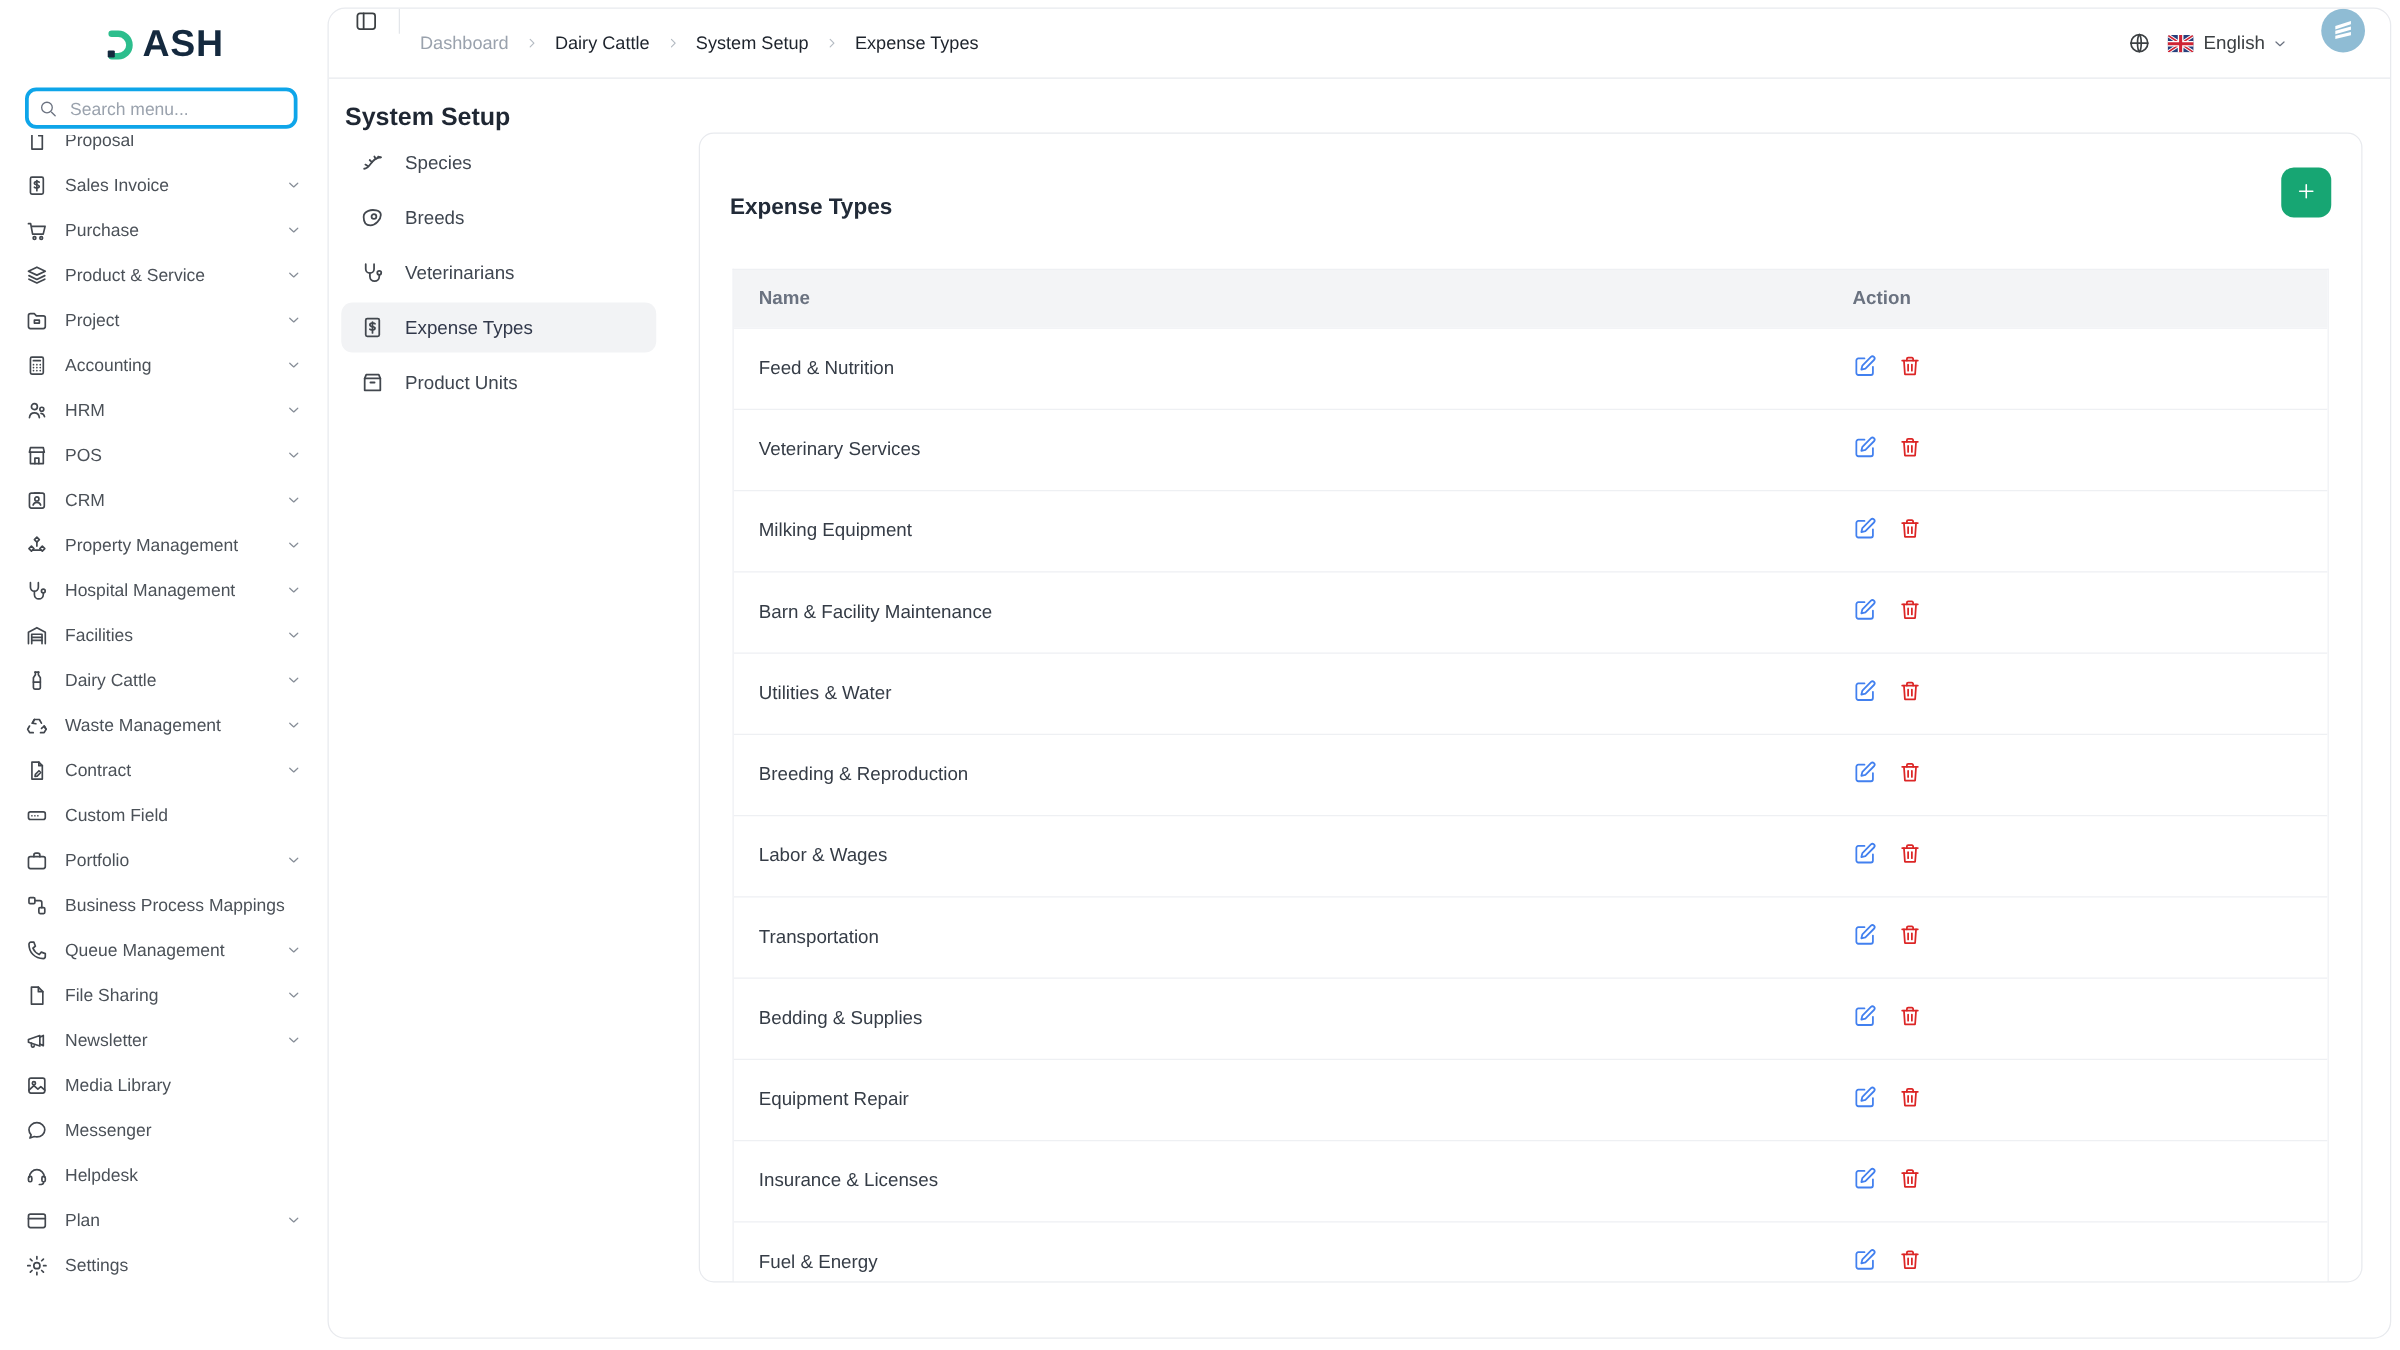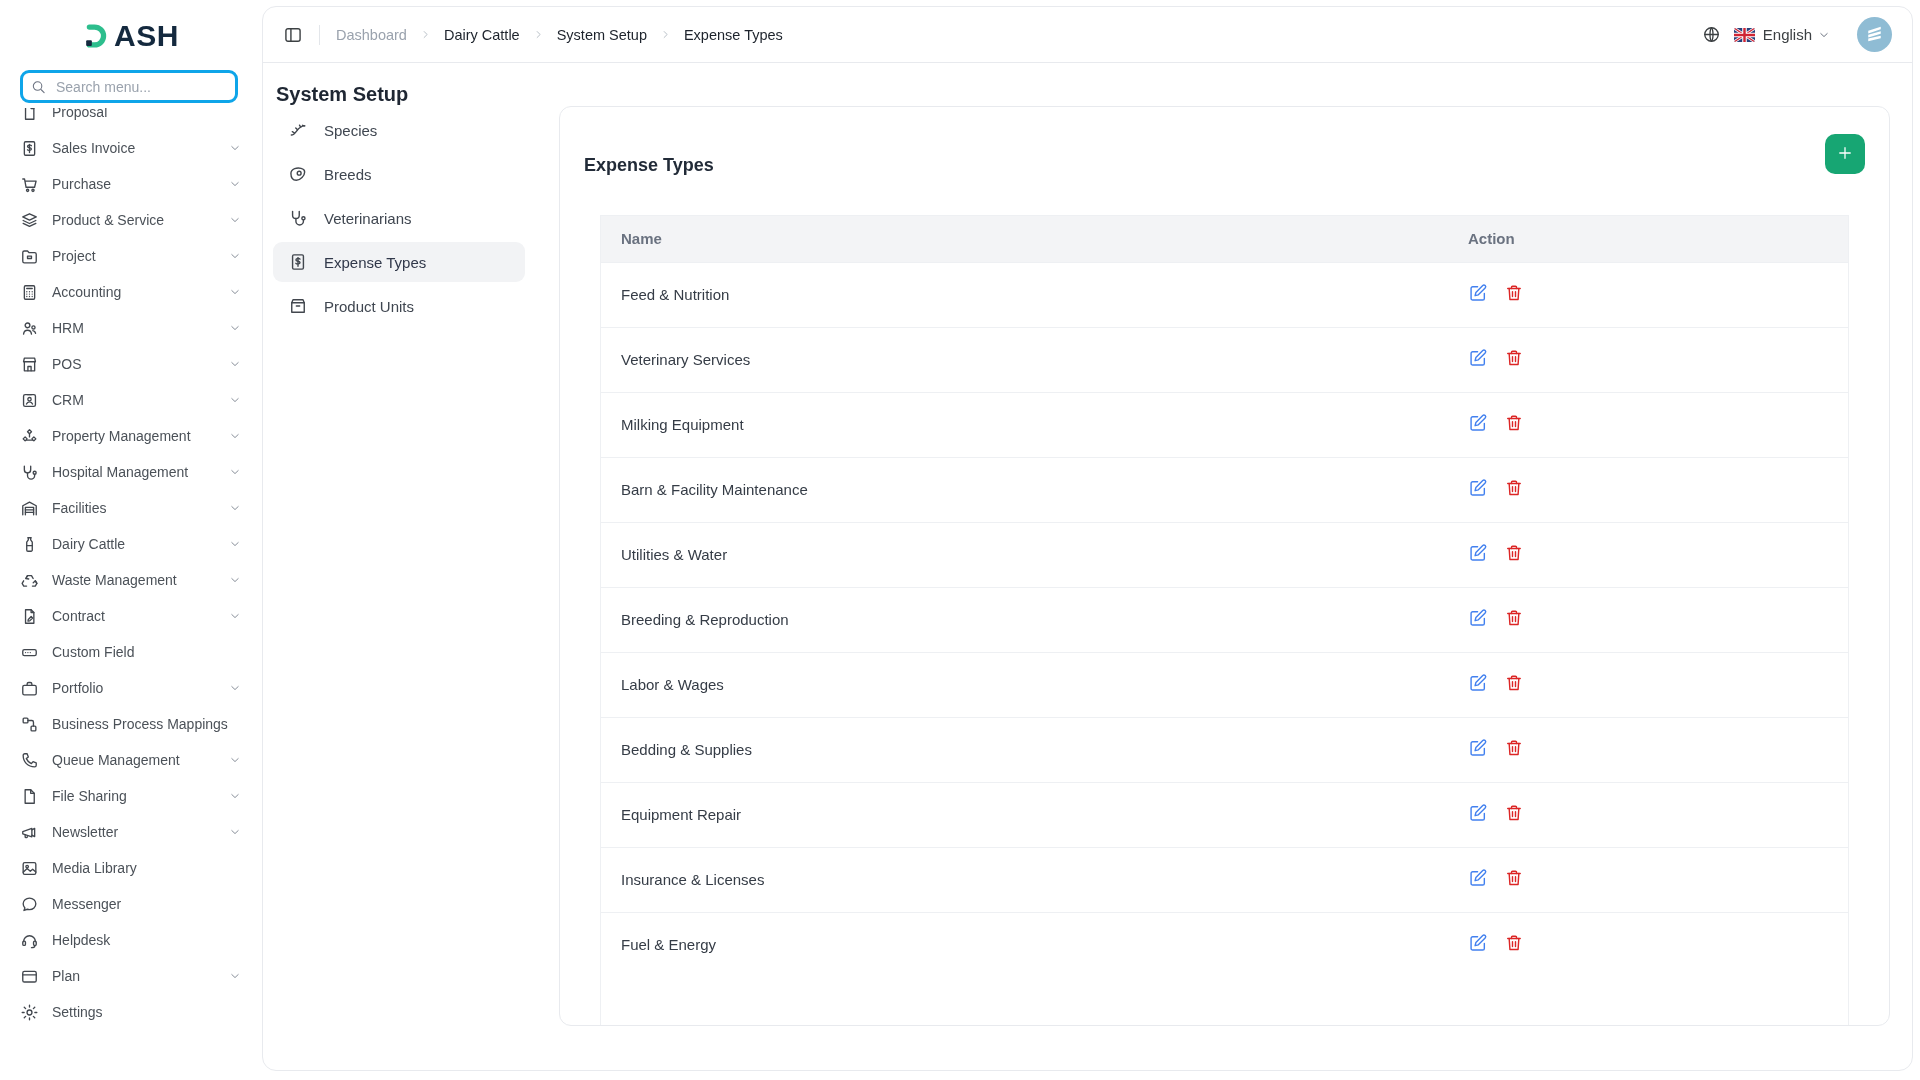--- a/index.html
+++ b/index.html
@@ -33,21 +33,21 @@
   .mi-icon{width:19px;height:19px;margin-right:13px;color:#42474e;flex:none}
   .mi-icon svg{width:100%;height:100%}
   .mi-label{flex:1;overflow:hidden;text-overflow:ellipsis}
   .mi-chev{width:14px;height:14px;color:#878e98;flex:none}
   .mi-chev svg{width:100%;height:100%}
   
   .shell{
     position:absolute;left:262px;top:6px;right:7px;bottom:9px;
     border:1px solid var(--border);border-radius:14px;background:#fff;overflow:hidden;
   }
-  .topbar{height:56px;border-bottom:1px solid var(--border);display:flex;align-items:center;padding:0 20px}
+  .topbar{height:56px;border-bottom:1px solid var(--border);display:flex;padding:0 20px}
   .tb-icon{width:20px;height:20px;color:#3c4043;cursor:pointer}
   .tb-icon svg{width:100%;height:100%}
   .tb-divider{width:1px;height:20px;background:#e3e6ea;margin:0 16px}
   .breadcrumb{display:flex;align-items:center;gap:12px;font-size:14.5px}
   .crumb{color:#1d232c;cursor:pointer}
   .crumb.muted{color:#9aa2ad}
   .crumb-sep{width:13px;height:13px;color:#b3bac2}
   .crumb-sep svg{width:100%;height:100%}
   .tb-spacer{flex:1}
   .lang{display:flex;align-items:center;cursor:pointer}
@@ -70,21 +70,21 @@
   .su-icon svg{width:100%;height:100%}
   
   .card{
     position:absolute;left:296px;top:43px;right:22px;height:920px;
     border:1px solid var(--border);border-radius:12px;background:#fff;overflow:hidden;
   }
   .card-head{display:flex;align-items:flex-start;justify-content:space-between;padding:27px 24px 0}
   .card-title{font-size:18px;font-weight:700;color:#222b38;padding-top:6px}
   .add-btn{width:40px;height:40px;border:none;border-radius:10px;background:var(--green);color:#fff;display:flex;align-items:center;justify-content:center;cursor:pointer}
   .add-btn svg{width:18px;height:18px}
-  .tbl{margin:24px 40px 0;border:1px solid var(--border-soft);border-bottom:none;height:834px;overflow:hidden}
+  .tbl{margin:24px 26px 0;border:1px solid var(--border-soft);border-bottom:none;height:834px;overflow:hidden}
   .tbl-head{display:flex;height:46px;background:#f3f4f6;align-items:center;font-weight:700;font-size:15px;color:#6a7280}
   .col-name{flex:1;padding-left:20px}
   .col-action{width:400px;flex:none;padding-left:20px}
   .trow{display:flex;height:65px;align-items:center;border-top:1px solid var(--border-soft);font-size:15px;color:#353c46;background:#fff}
   .actions{display:flex;align-items:center;gap:16px}
   .act-btn{width:20px;height:20px;border:none;background:none;padding:0;cursor:pointer;display:flex;align-items:center;justify-content:center}
   .act-btn svg{width:20px;height:20px}
   .act-edit{color:var(--blue)}
   .act-delete{color:var(--red)}
 </style>
@@ -634,20 +634,41 @@
                         <path d="M4.5 6.5h15"></path>
                         <path d="M9 6.5V5a1.2 1.2 0 0 1 1.2-1.2h3.6A1.2 1.2 0 0 1 15 5v1.5"></path>
                         <path d="M6.2 6.5l.9 13.2h9.8l.9-13.2"></path>
                         <path d="M10.2 10.4v5.8M13.8 10.4v5.8"></path>
                       </svg></span>
                   </button>
                 </div>
     </div>
   </div>
             <div class="trow">
+    <div class="col-name">Transportation</div>
+    <div class="col-action">
+      <div class="actions">
+                  <button class="act-btn act-edit">
+                    <span><svg viewBox="0 0 24 24" fill="none" stroke="currentColor" stroke-width="1.7" stroke-linecap="round" stroke-linejoin="round">
+                        <path d="M11.5 4.5H5.6a1.9 1.9 0 0 0-1.9 1.9v12.1a1.9 1.9 0 0 0 1.9 1.9h12.1a1.9 1.9 0 0 0 1.9-1.9v-6"></path>
+                        <path d="M17.7 3.1a2.05 2.05 0 0 1 2.9 2.9l-8.2 8.2-3.9 1 1-3.9z"></path>
+                      </svg></span>
+                  </button>
+                  <button class="act-btn act-delete">
+                    <span><svg viewBox="0 0 24 24" fill="none" stroke="currentColor" stroke-width="1.7" stroke-linecap="round" stroke-linejoin="round">
+                        <path d="M4.5 6.5h15"></path>
+                        <path d="M9 6.5V5a1.2 1.2 0 0 1 1.2-1.2h3.6A1.2 1.2 0 0 1 15 5v1.5"></path>
+                        <path d="M6.2 6.5l.9 13.2h9.8l.9-13.2"></path>
+                        <path d="M10.2 10.4v5.8M13.8 10.4v5.8"></path>
+                      </svg></span>
+                  </button>
+                </div>
+    </div>
+  </div>
+            <div class="trow">
     <div class="col-name">Bedding &amp; Supplies</div>
     <div class="col-action">
       <div class="actions">
                   <button class="act-btn act-edit">
                     <span><svg viewBox="0 0 24 24" fill="none" stroke="currentColor" stroke-width="1.7" stroke-linecap="round" stroke-linejoin="round">
                         <path d="M11.5 4.5H5.6a1.9 1.9 0 0 0-1.9 1.9v12.1a1.9 1.9 0 0 0 1.9 1.9h12.1a1.9 1.9 0 0 0 1.9-1.9v-6"></path>
                         <path d="M17.7 3.1a2.05 2.05 0 0 1 2.9 2.9l-8.2 8.2-3.9 1 1-3.9z"></path>
                       </svg></span>
                   </button>
                   <button class="act-btn act-delete">

